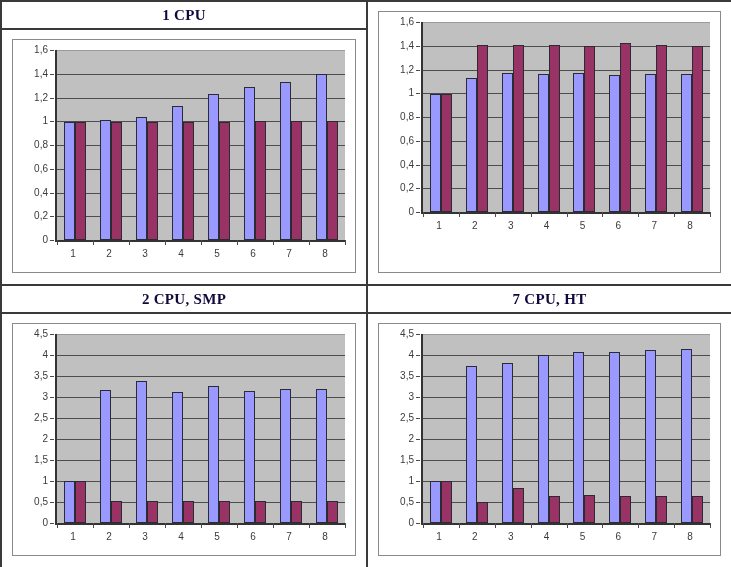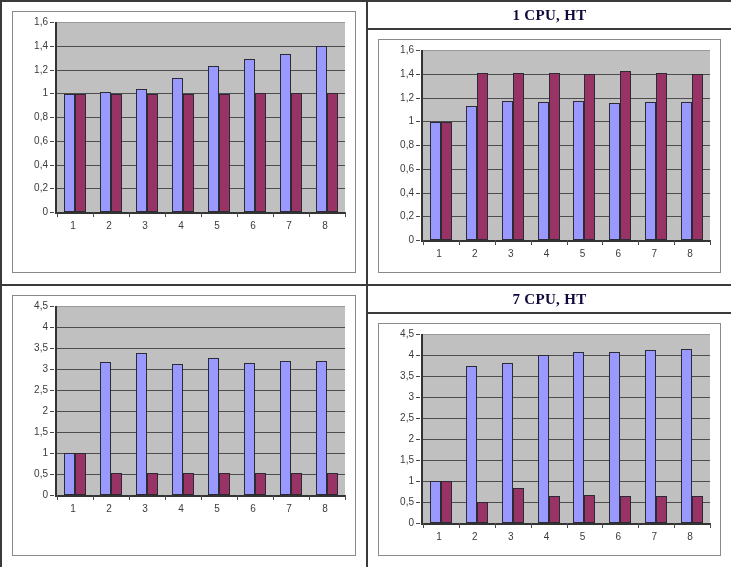--- a/index.html
+++ b/index.html
@@ -136,20 +136,21 @@
   .bar.s0 { background: #9999ff; }
   .bar.s1 { background: #993366; }
 
 </style>
 </head>
 <body>
 
 <div id="grid">
 
   <div class="cell">
+    <div class="panel-title">1 CPU</div>
     <div class="chart-frame">
       <div class="plot-wrap">
           <div class="ylabels" style="width: 42px;">
             <div class="ylabel" style="top: 200px;">0</div>
             <div class="ytick" style="top: 200px; left: 37px;"></div>
             <div class="ylabel" style="top: 176.25px;">0,2</div>
             <div class="ytick" style="top: 176.25px; left: 37px;"></div>
             <div class="ylabel" style="top: 152.5px;">0,4</div>
             <div class="ytick" style="top: 152.5px; left: 37px;"></div>
             <div class="ylabel" style="top: 128.75px;">0,6</div>
@@ -206,21 +207,20 @@
           <div class="xlabel" style="left: 168px; top: 209px;">4</div>
           <div class="xlabel" style="left: 204px; top: 209px;">5</div>
           <div class="xlabel" style="left: 240px; top: 209px;">6</div>
           <div class="xlabel" style="left: 276px; top: 209px;">7</div>
           <div class="xlabel" style="left: 312px; top: 209px;">8</div>
         </div>
     </div>
   </div>
 
   <div class="cell">
-    <div class="panel-title">1 CPU, HT</div>
     <div class="chart-frame">
       <div class="plot-wrap">
           <div class="ylabels" style="width: 42px;">
             <div class="ylabel" style="top: 200px;">0</div>
             <div class="ytick" style="top: 200px; left: 37px;"></div>
             <div class="ylabel" style="top: 176.25px;">0,2</div>
             <div class="ytick" style="top: 176.25px; left: 37px;"></div>
             <div class="ylabel" style="top: 152.5px;">0,4</div>
             <div class="ytick" style="top: 152.5px; left: 37px;"></div>
             <div class="ylabel" style="top: 128.75px;">0,6</div>
@@ -277,20 +277,21 @@
           <div class="xlabel" style="left: 167.562px; top: 209px;">4</div>
           <div class="xlabel" style="left: 203.438px; top: 209px;">5</div>
           <div class="xlabel" style="left: 239.312px; top: 209px;">6</div>
           <div class="xlabel" style="left: 275.188px; top: 209px;">7</div>
           <div class="xlabel" style="left: 311.062px; top: 209px;">8</div>
         </div>
     </div>
   </div>
 
   <div class="cell">
+    <div class="panel-title">2 CPU, SMP</div>
     <div class="chart-frame">
       <div class="plot-wrap">
           <div class="ylabels" style="width: 42px;">
             <div class="ylabel" style="top: 199px;">0</div>
             <div class="ytick" style="top: 199px; left: 37px;"></div>
             <div class="ylabel" style="top: 178px;">0,5</div>
             <div class="ytick" style="top: 178px; left: 37px;"></div>
             <div class="ylabel" style="top: 157px;">1</div>
             <div class="ytick" style="top: 157px; left: 37px;"></div>
             <div class="ylabel" style="top: 136px;">1,5</div>

